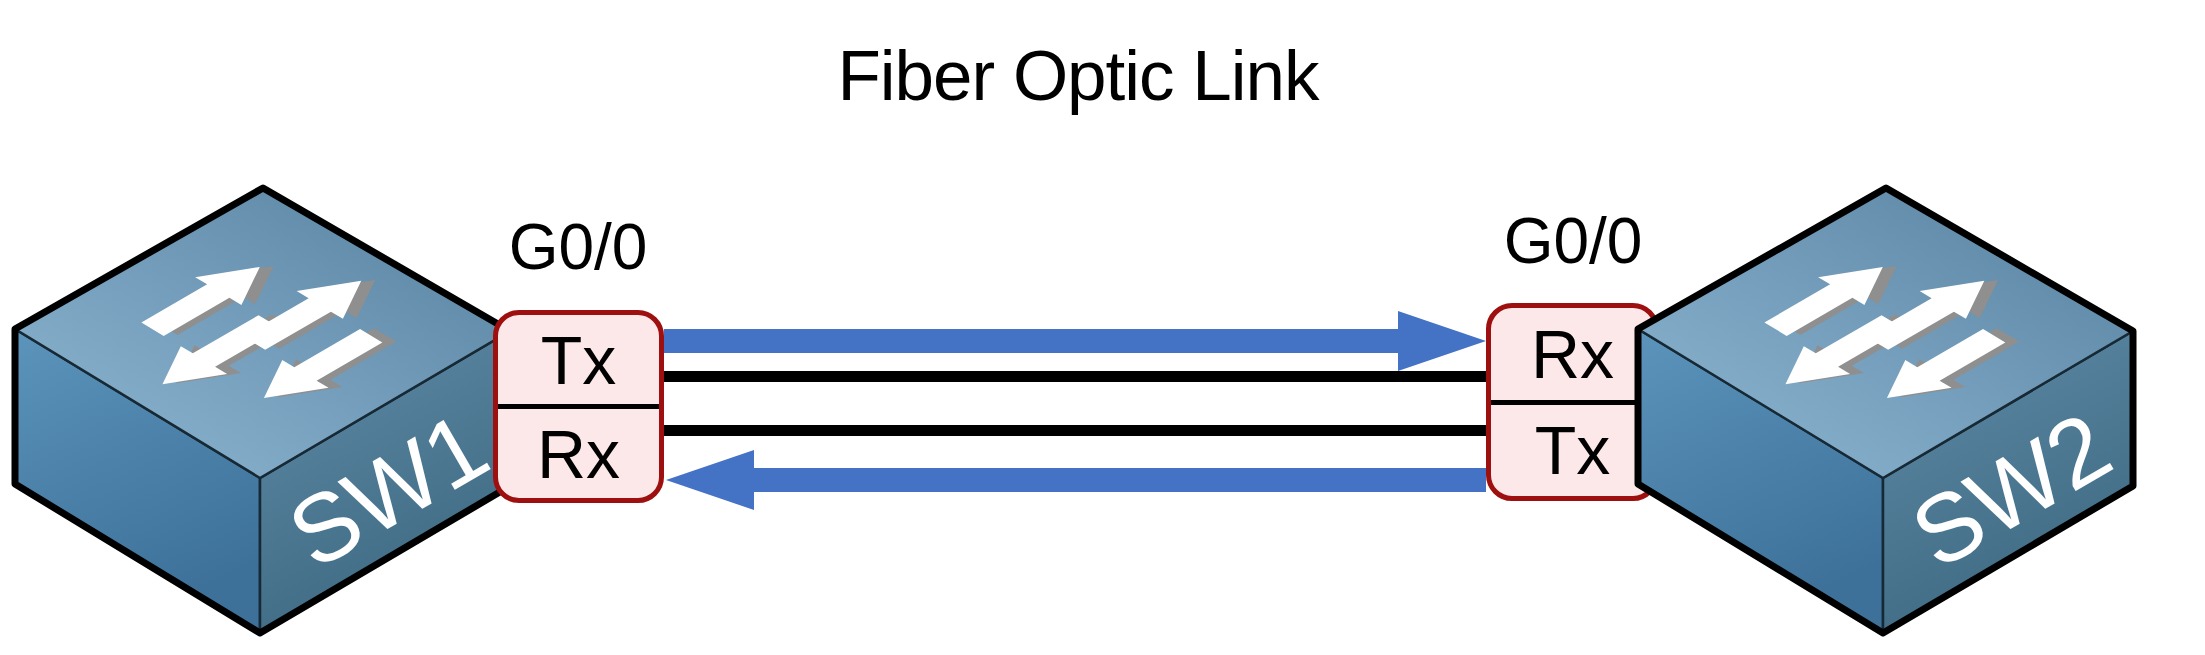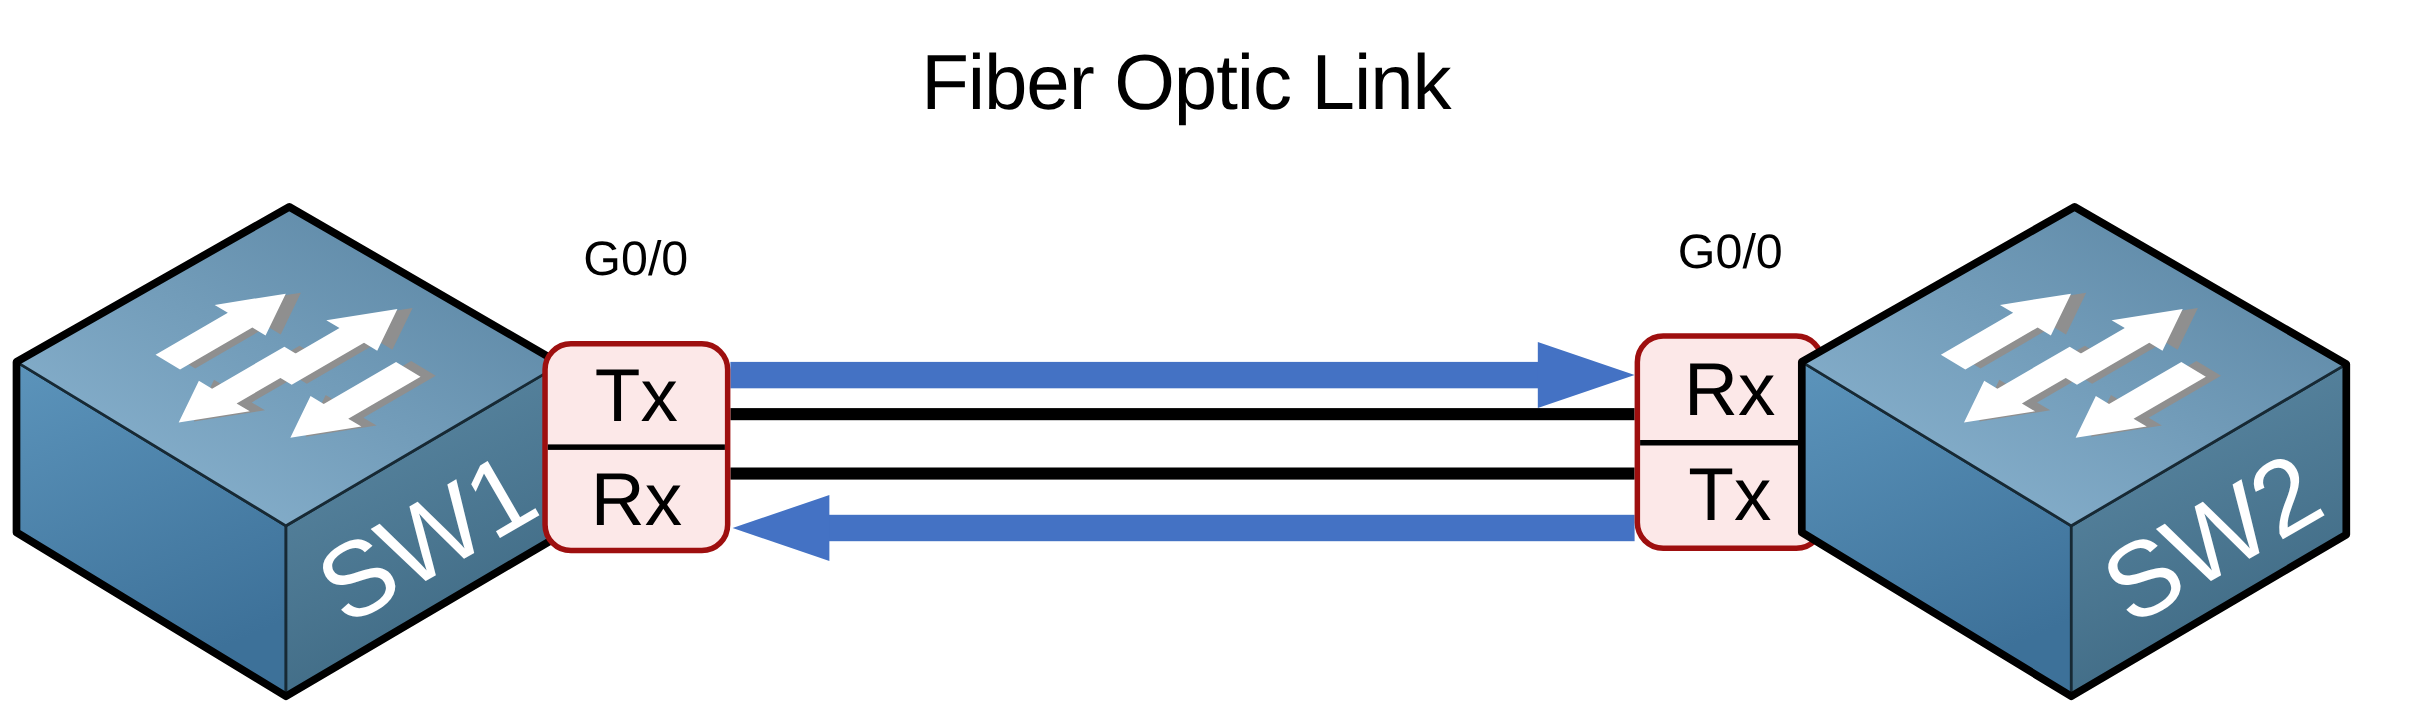--- a/index.html
+++ b/index.html
@@ -17,21 +17,21 @@
     transform:translateX(-50%);
     font-size:71px;line-height:1.0;
     letter-spacing:-1px;
     color:var(--label-text,#000);
     white-space:nowrap;
   }
   
   .iface{
     position:absolute;
     width:220px;text-align:center;
-    font-size:44px;line-height:1.1;
+    font-size:64px;line-height:1.1;
     color:var(--label-text,#000);
   }
   
   .portbox{
     position:absolute;
     background:var(--port-fill,#fce8e8);
     border:5px solid var(--port-border,#9e0f0f);
     border-radius:26px;
     display:flex;flex-direction:column;
     box-sizing:border-box;

